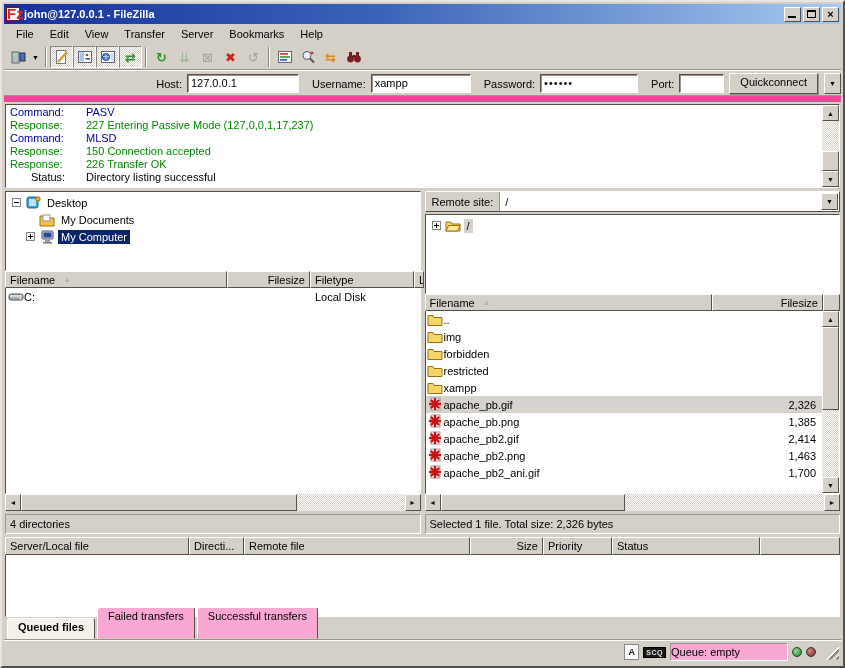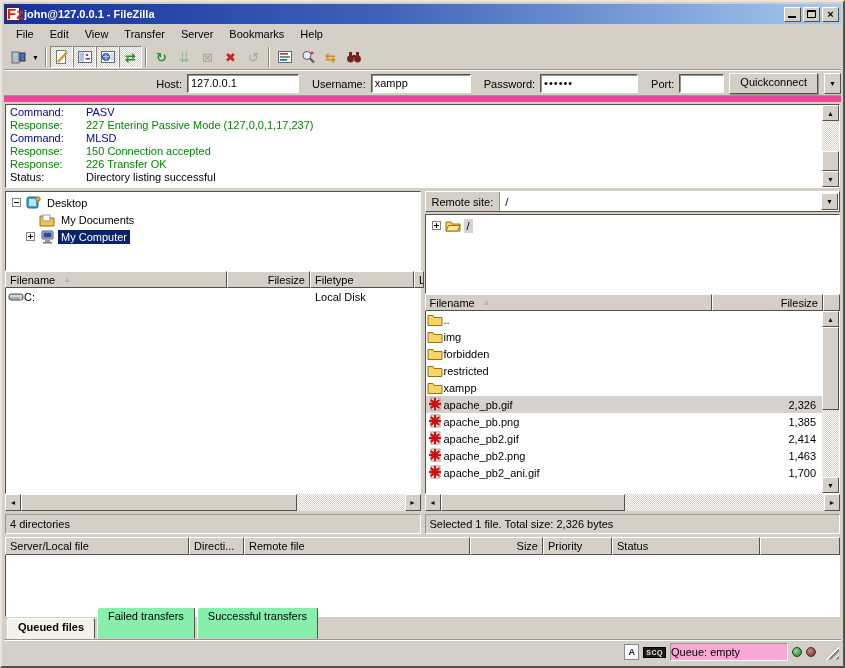--- a/index.html
+++ b/index.html
@@ -34,21 +34,21 @@
   .field{height:19px;background:#fff;border:1px solid #55514a;border-bottom-color:#fff;border-right-color:#fff;box-shadow:1px 1px 0 #9a968e inset;padding:2px 3px;}
   .f-host{width:112px;} .f-user{width:100px;} .f-pass{width:98px;letter-spacing:1px;} .f-port{width:45px;}
   .qc-btn{height:21px;padding:2px 10px;background:#d4d0c8;border:1px solid;border-color:#fff #55514a #55514a #fff;box-shadow:1px 1px 0 #9a968e;}
   .qc-dd{width:17px;height:21px;background:#d4d0c8;border:1px solid;border-color:#fff #55514a #55514a #fff;display:flex;align-items:center;justify-content:center;margin-left:1px;}
 
   
   .log-wrap{flex:0 0 84px;margin:2px 1px;background:#fff;border:1px solid #55514a;border-bottom-color:#fff;border-right-color:#fff;display:flex;overflow:hidden;}
   .log-lines{flex:1;padding:1px 0 0 4px;}
   .log-line{display:flex;height:13px;line-height:13px;white-space:nowrap;}
   .log-label{width:76px;flex:0 0 76px;}
-  .c-cmd{color:#0000a0;} .c-resp{color:#008800;} .c-stat{color:#000;}
+  .c-cmd{color:#0000a0;} .c-resp{color:#008800;} .c-stat{color:#000;text-align:center;}
 
   
   .sb-track{background-image:linear-gradient(45deg,#fff 25%,transparent 25%,transparent 75%,#fff 75%),linear-gradient(45deg,#fff 25%,transparent 25%,transparent 75%,#fff 75%);background-size:2px 2px;background-position:0 0,1px 1px;background-color:#d4d0c8;}
   .sb-v{width:17px;flex:0 0 17px;display:flex;flex-direction:column;}
   .sb-h{height:17px;flex:0 0 17px;display:flex;}
   .sb-btn{width:17px;height:16px;flex:0 0 16px;background:#d4d0c8;border:1px solid;border-color:#fff #55514a #55514a #fff;display:flex;align-items:center;justify-content:center;font-size:7px;color:#111;}
   .sb-h .sb-btn{width:16px;height:17px;flex:0 0 16px;}
   .sb-mid{flex:1;position:relative;}
   .sb-thumb{position:absolute;background:#d4d0c8;border:1px solid;border-color:#fff #55514a #55514a #fff;}
 
@@ -86,21 +86,21 @@
   .fcell-size{text-align:right;padding-right:6px;}
   .ficon{width:17px;flex:0 0 17px;height:15px;display:flex;align-items:center;justify-content:center;margin-left:1px;}
   .status-panel{height:20px;flex:0 0 20px;margin-top:3px;border:1px solid #9a968e;border-bottom-color:#fff;border-right-color:#fff;display:flex;align-items:center;padding-left:4px;}
 
   
   .queue-head{height:18px;flex:0 0 18px;display:flex;margin:2px 1px 0 1px;}
   .queue-body{height:62px;flex:0 0 62px;background:#fff;border:1px solid #55514a;border-top:none;border-bottom-color:#fff;border-right-color:#fff;margin:0 1px;}
 
   
   .tabsrow{height:23px;flex:0 0 23px;display:flex;align-items:flex-end;padding-left:3px;border-bottom:1px solid #9a968e;box-shadow:0 1px 0 #fff;}
-  .tab{height:32px;padding:2px 10px;background:#86efac;border:1px solid;border-color:#fff #55514a #ccc8c0 #fff;border-radius:3px 3px 0 0;margin-right:2px;white-space:nowrap;}
+  .tab{height:32px;padding:2px 10px;background:#f9a8d4;border:1px solid;border-color:#fff #55514a #ccc8c0 #fff;border-radius:3px 3px 0 0;margin-right:2px;white-space:nowrap;}
   .tab.active{height:21px;background:#f4f1ea;font-weight:bold;border-color:#fff #55514a #f4f1ea #fff;}
 
   
   .statusbar{height:24px;flex:0 0 24px;display:flex;align-items:center;justify-content:flex-end;gap:4px;padding:2px 2px 2px 4px;}
   .type-ind{width:15px;height:16px;background:#fff;border:1px solid #888;font-size:9px;font-weight:bold;color:#223;display:flex;align-items:center;justify-content:center;}
   .badge{background:#1a1a1a;color:#e8e8e8;font-size:7px;font-weight:bold;padding:1px 2px;border:1px solid #000;letter-spacing:0.5px;}
   .queue-panel{width:118px;height:18px;border:1px solid #9a968e;border-bottom-color:#fff;border-right-color:#fff;background:#f9a8d4;display:flex;align-items:center;padding-left:0;}
   .led{width:10px;height:10px;border-radius:50%;border:1px solid #333;}
   .led.green{background:radial-gradient(circle at 35% 35%,#8fe08f,#1f7a1f);}
   .led.red{background:radial-gradient(circle at 35% 35%,#d08a8a,#7a1f1f);}

